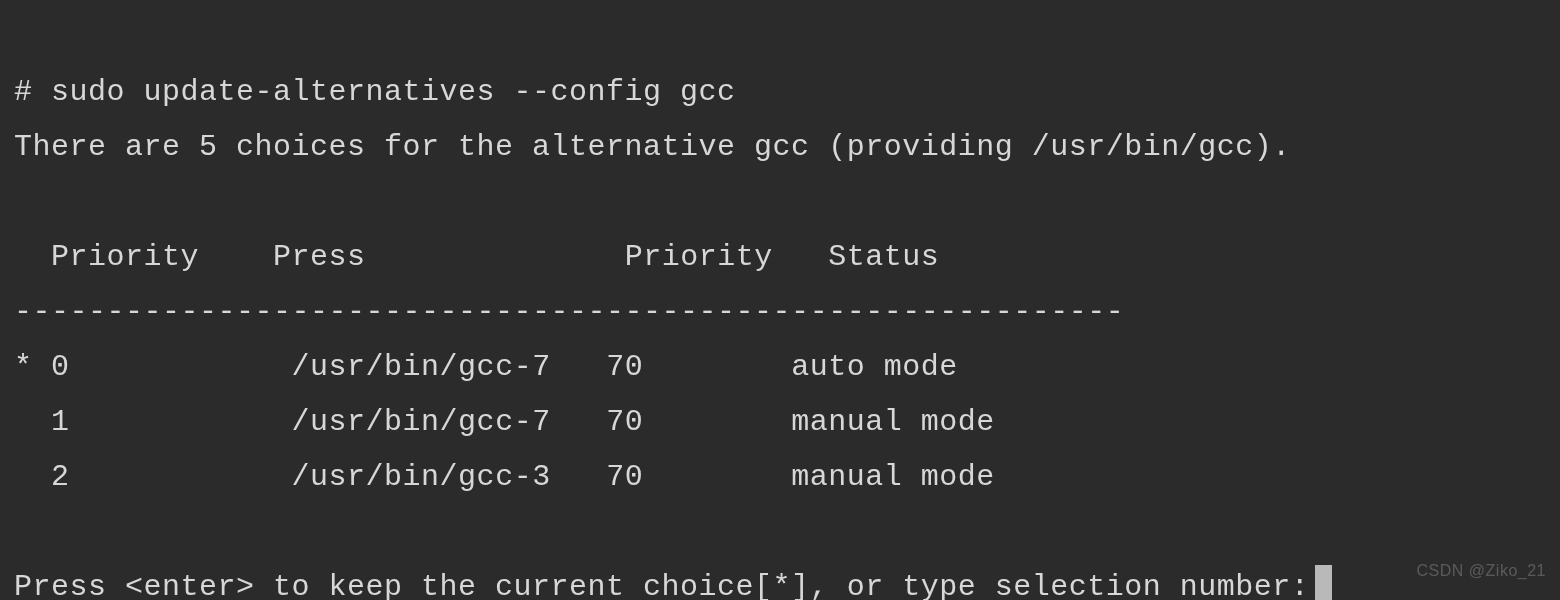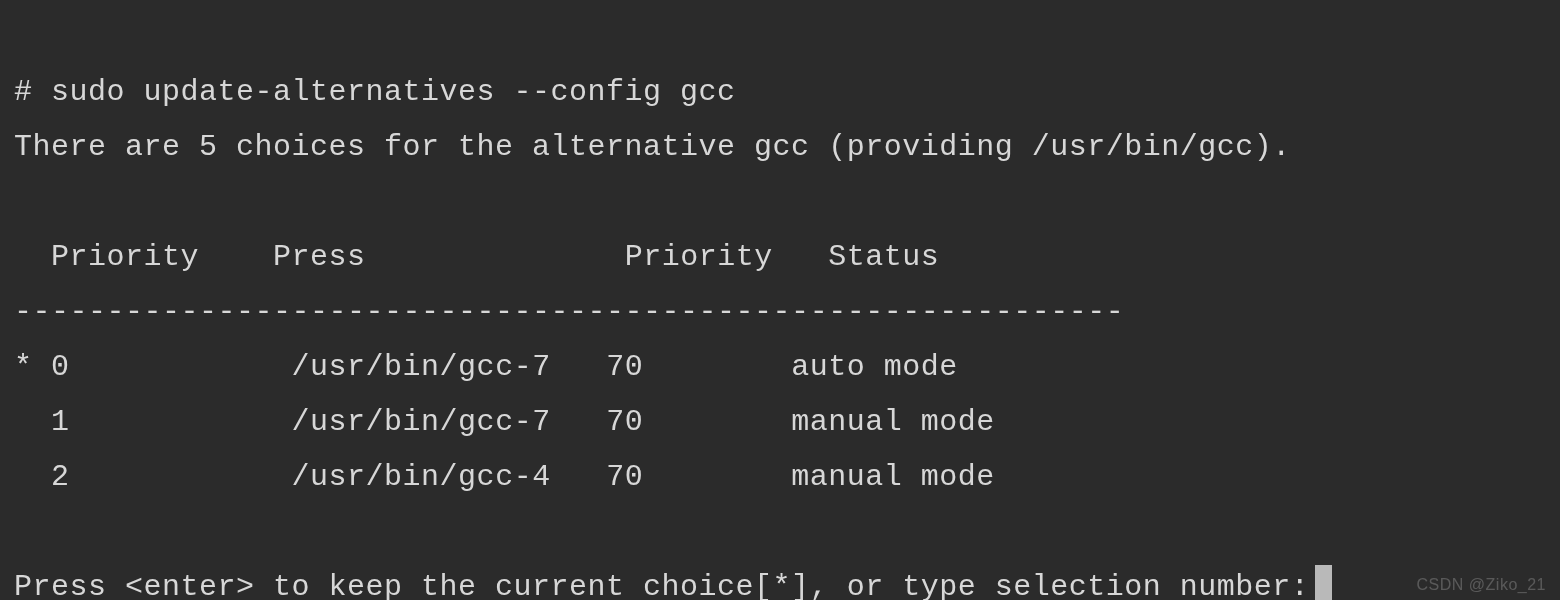--- a/index.html
+++ b/index.html
@@ -23,35 +23,35 @@
     display: inline-block;
     width: 17px;
     height: 36px;
     background: #b9b9b9;
     vertical-align: -6px;
     margin-left: 6px;
   }
   .watermark {
     position: absolute;
     right: 14px;
-    bottom: 6px;
+    bottom: 20px;
     font-family: Arial, sans-serif;
     font-size: 16px;
     color: rgba(255,255,255,0.22);
     letter-spacing: 0.5px;
   }
 </style>
 </head>
 <body>
 
 <div class="terminal">
 <span># sudo update-alternatives --config gcc</span>
 <span>There are 5 choices for the alternative gcc (providing /usr/bin/gcc).</span>
 
 <span>  <span>Priority</span>    <span>Press</span>              <span>Priority</span>   <span>Status</span></span>
 <span>------------------------------------------------------------</span>
 <span><span>*</span> <span>0</span>            <span>/usr/bin/gcc-7</span>   <span>70</span>        <span>auto mode</span></span>
 <span><span> </span> <span>1</span>            <span>/usr/bin/gcc-7</span>   <span>70</span>        <span>manual mode</span></span>
-<span><span> </span> <span>2</span>            <span>/usr/bin/gcc-4</span>   <span>70</span>        <span>manual mode</span></span>
+<span><span> </span> <span>2</span>            <span>/usr/bin/gcc-3</span>   <span>70</span>        <span>manual mode</span></span>
 
 <span>Press &lt;enter&gt; to keep the current choice[*], or type selection number:</span><span class="cursor"></span></div>
 
 <div class="watermark">CSDN @Ziko_21</div>
 
 </body></html>

